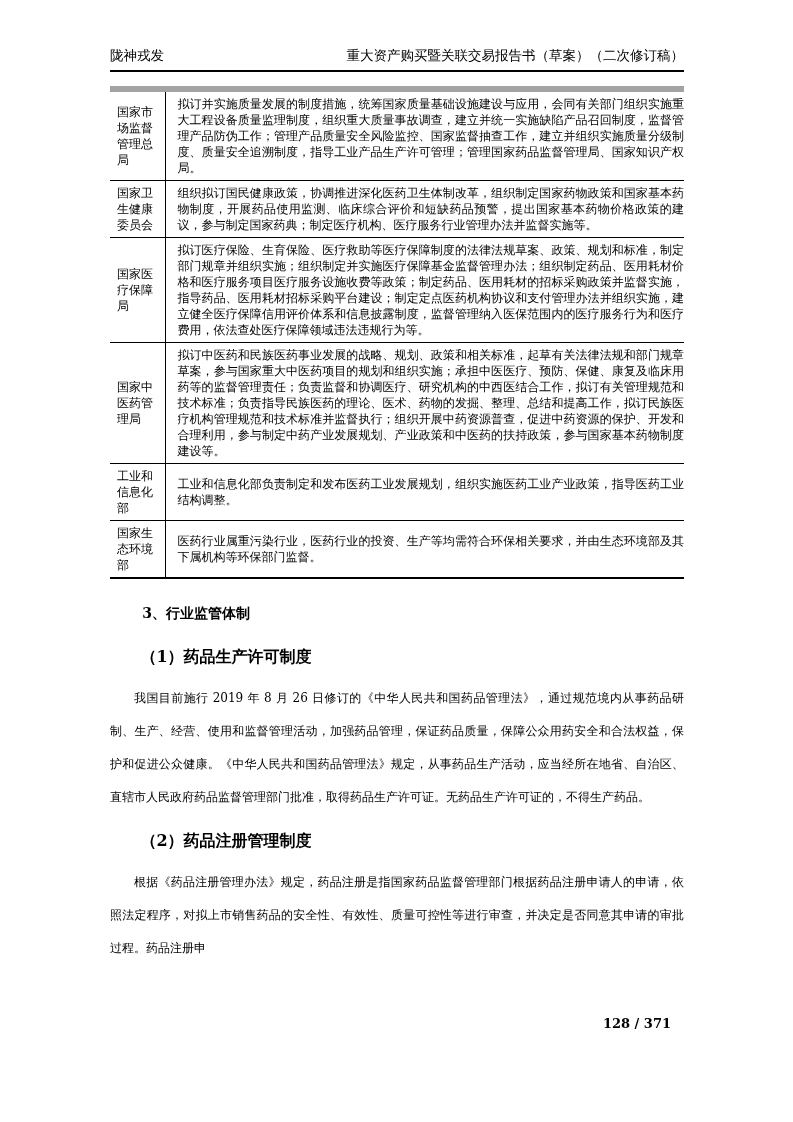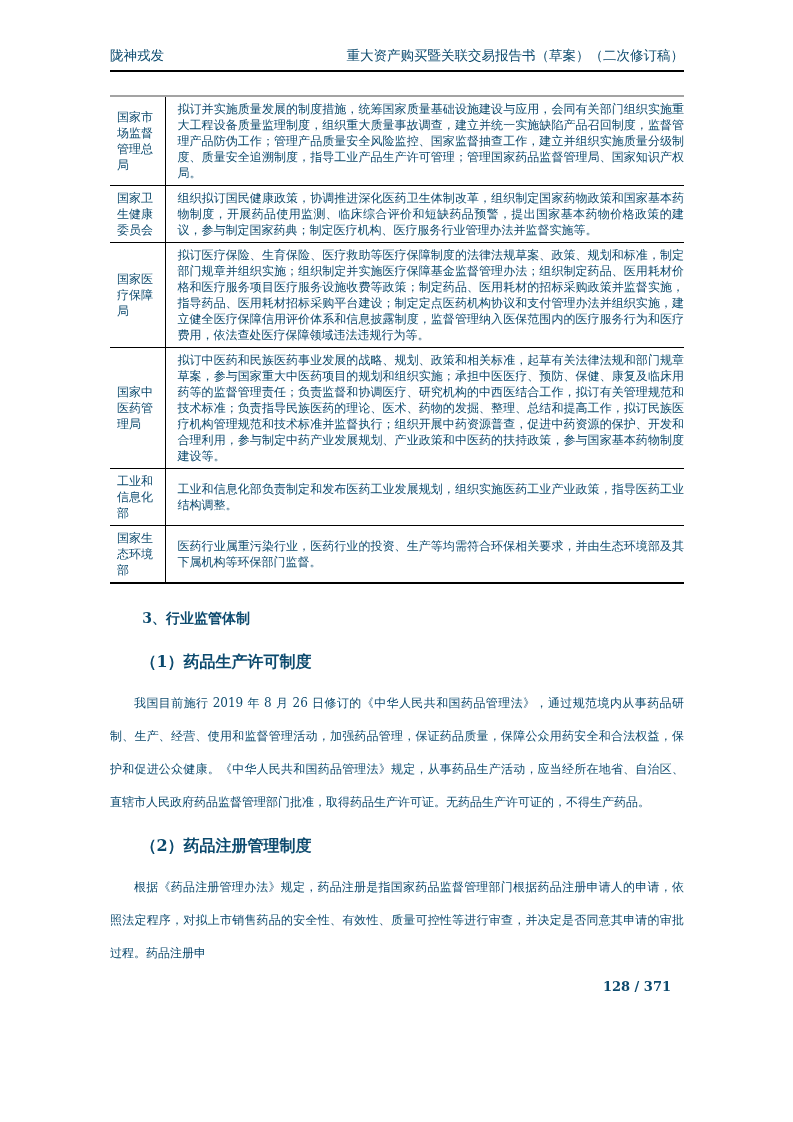--- a/index.html
+++ b/index.html
@@ -1,39 +1,39 @@
 <!DOCTYPE html>
 <html lang="zh"><head>
 <meta charset="utf-8">
 <style>
   html, body { margin:0; padding:0; background:#ffffff; }
   .page {
     position:relative;
     width:793px; height:1122px;
     background:#ffffff;
-    color:#0c4a6e;
+    color:#000000;
     font-family:"DejaVu Serif","Liberation Serif",serif;
     overflow:hidden;
   }
   .content {
     position:absolute; left:110px; top:46px; width:574px;
   }
   .doc-header {
     display:flex; justify-content:space-between; align-items:flex-end;
     font-size:13.5px; line-height:19px;
     padding-bottom:5px;
     border-bottom:2px solid #000;
   }
   .agency-table {
     width:100%;
     border-collapse:collapse;
     table-layout:fixed;
-    border-top:2px solid #a3a3a3;
+    border-top:6px solid #a3a3a3;
     border-bottom:2px solid #000;
-    margin-top:23px;
+    margin-top:14px;
     font-size:12px; line-height:16px;
   }
   .agency-table td {
     vertical-align:middle;
     padding:4px 0;
     box-sizing:border-box;
   }
   .agency-table td.agency {
     width:55px;
     padding:4px 5px 4px 7px;
@@ -62,21 +62,21 @@
   .para {
     font-size:12px;
     line-height:33px;
     text-align:justify;
     text-justify:inter-ideograph;
     text-indent:2em;
     margin:9px 0 0 0;
   }
   .doc-footer {
     position:absolute;
-    top:979px; right:122px;
+    top:1016px; right:122px;
     font-size:13px; font-weight:bold;
   }
 </style>
 </head>
 <body>
 
 <div class="page">
   <div class="content">
 
     <div class="doc-header">

